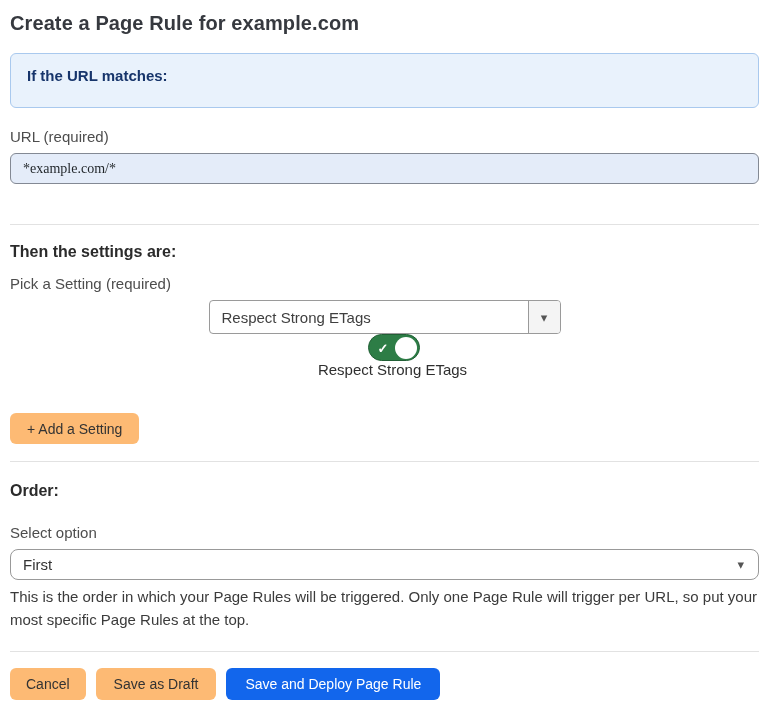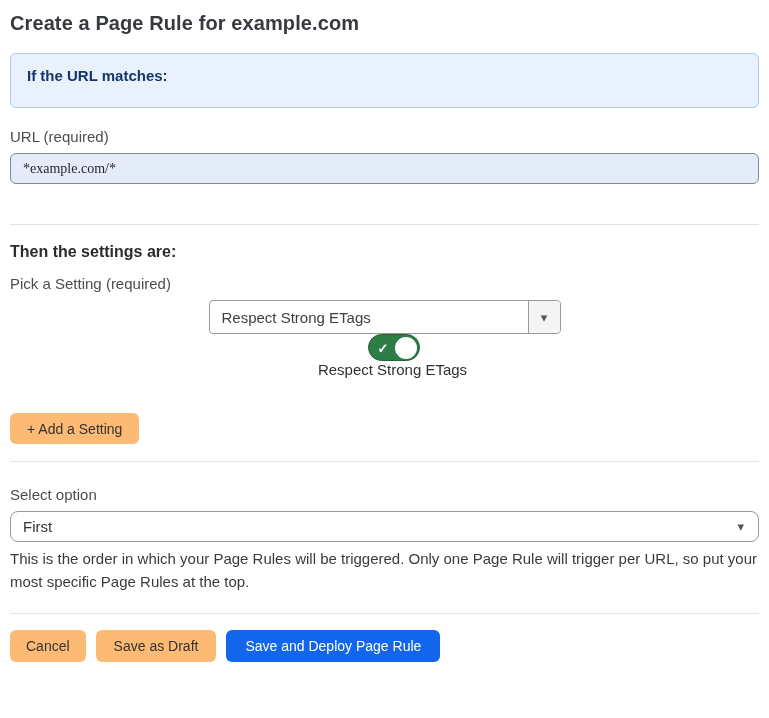--- a/index.html
+++ b/index.html
@@ -232,20 +232,21 @@
         <span class="toggle-knob"></span>
       </div>
       <span class="toggle-text">Respect Strong ETags</span>
     </div>
   </div>
 
   <button class="btn btn-secondary add-setting-btn">+ Add a Setting</button>
 
   <hr class="divider divider-2">
 
+  <h2 class="section-heading order">Order:</h2>
 
   <div class="select-label-wrap">
     <label class="field-label">Select option</label>
     <div class="order-select">
       <span class="sel-value">First</span>
       <span class="sel-arrow">▾</span>
     </div>
     <p class="help-text">This is the order in which your Page Rules will be triggered. Only one Page Rule will trigger per URL, so put your most specific Page Rules at the top.</p>
   </div>
 

